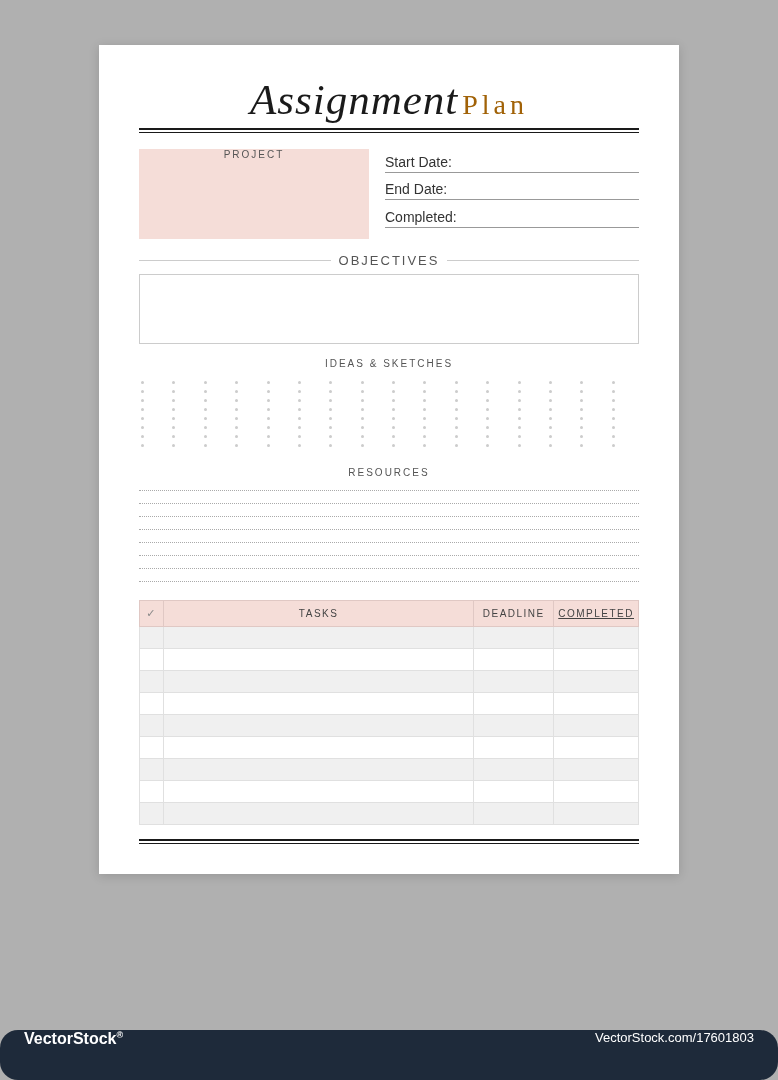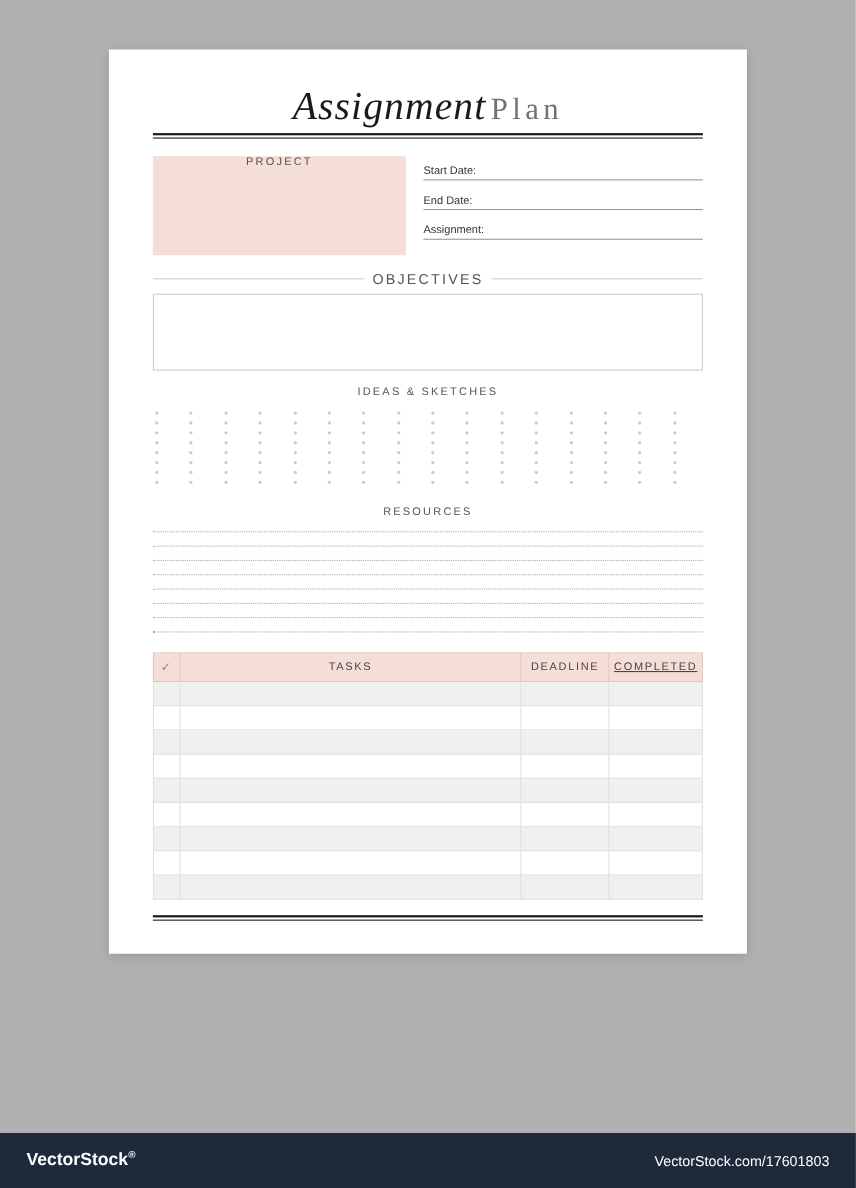--- a/index.html
+++ b/index.html
@@ -35,33 +35,33 @@
     }
 
     
     .header {
       text-align: center;
       margin-bottom: 8px;
     }
 
     .title-script {
       font-family: 'Georgia', cursive;
-      font-size: 36px;
+      font-size: 43px;
       font-style: italic;
       font-weight: 400;
       color: #1a1a1a;
       letter-spacing: 1px;
       margin-top: 12px;
     }
 
     .title-plan {
       font-family: 'Georgia', serif;
       font-size: 28px;
       font-weight: 400;
-      color: #737373;
+      color: #a16207;
       letter-spacing: 4px;
       margin-left: 4px;
     }
 
     .header-lines {
       display: flex;
       flex-direction: column;
       align-items: center;
       margin-top: 4px;
       margin-bottom: 16px;
@@ -115,21 +115,21 @@
     }
 
     .info-row {
       display: flex;
       flex-direction: column;
       margin-bottom: 6px;
     }
 
     .info-label {
       font-family: 'Arial', sans-serif;
-      font-size: 10px;
+      font-size: 14px;
       color: #333;
       margin-bottom: 2px;
     }
 
     .info-line {
       width: 100%;
       height: 1px;
       background: #999;
     }
 
@@ -301,27 +301,28 @@
       background: #1a1a1a;
     }
 
     
     .watermark-bar {
       width: 778px;
       height: 50px;
       background: #1e2a3a;
       display: flex;
       flex-direction: row;
-      align-items: center;
+      align-items: flex-start;
       justify-content: space-between;
       padding: 0 24px;
       margin-top: auto;
       position: absolute;
       bottom: 0;
       left: 0;
+      border-radius: 18px;
     }
 
     .watermark-logo {
       color: #ffffff;
       font-size: 16px;
       font-family: Arial, sans-serif;
       font-weight: bold;
     }
 
     .watermark-logo sup {
@@ -357,21 +358,21 @@
       <div class="project-info">
         <div class="info-row">
           <span class="info-label">Start Date:</span>
           <div class="info-line"></div>
         </div>
         <div class="info-row">
           <span class="info-label">End Date:</span>
           <div class="info-line"></div>
         </div>
         <div class="info-row">
-          <span class="info-label">Assignment:</span>
+          <span class="info-label">Completed:</span>
           <div class="info-line"></div>
         </div>
       </div>
     </div>
 
     <div class="objectives-section">
       <div class="section-title-row">
         <div class="section-line"></div>
         <span class="section-title">OBJECTIVES</span>
         <div class="section-line"></div>

